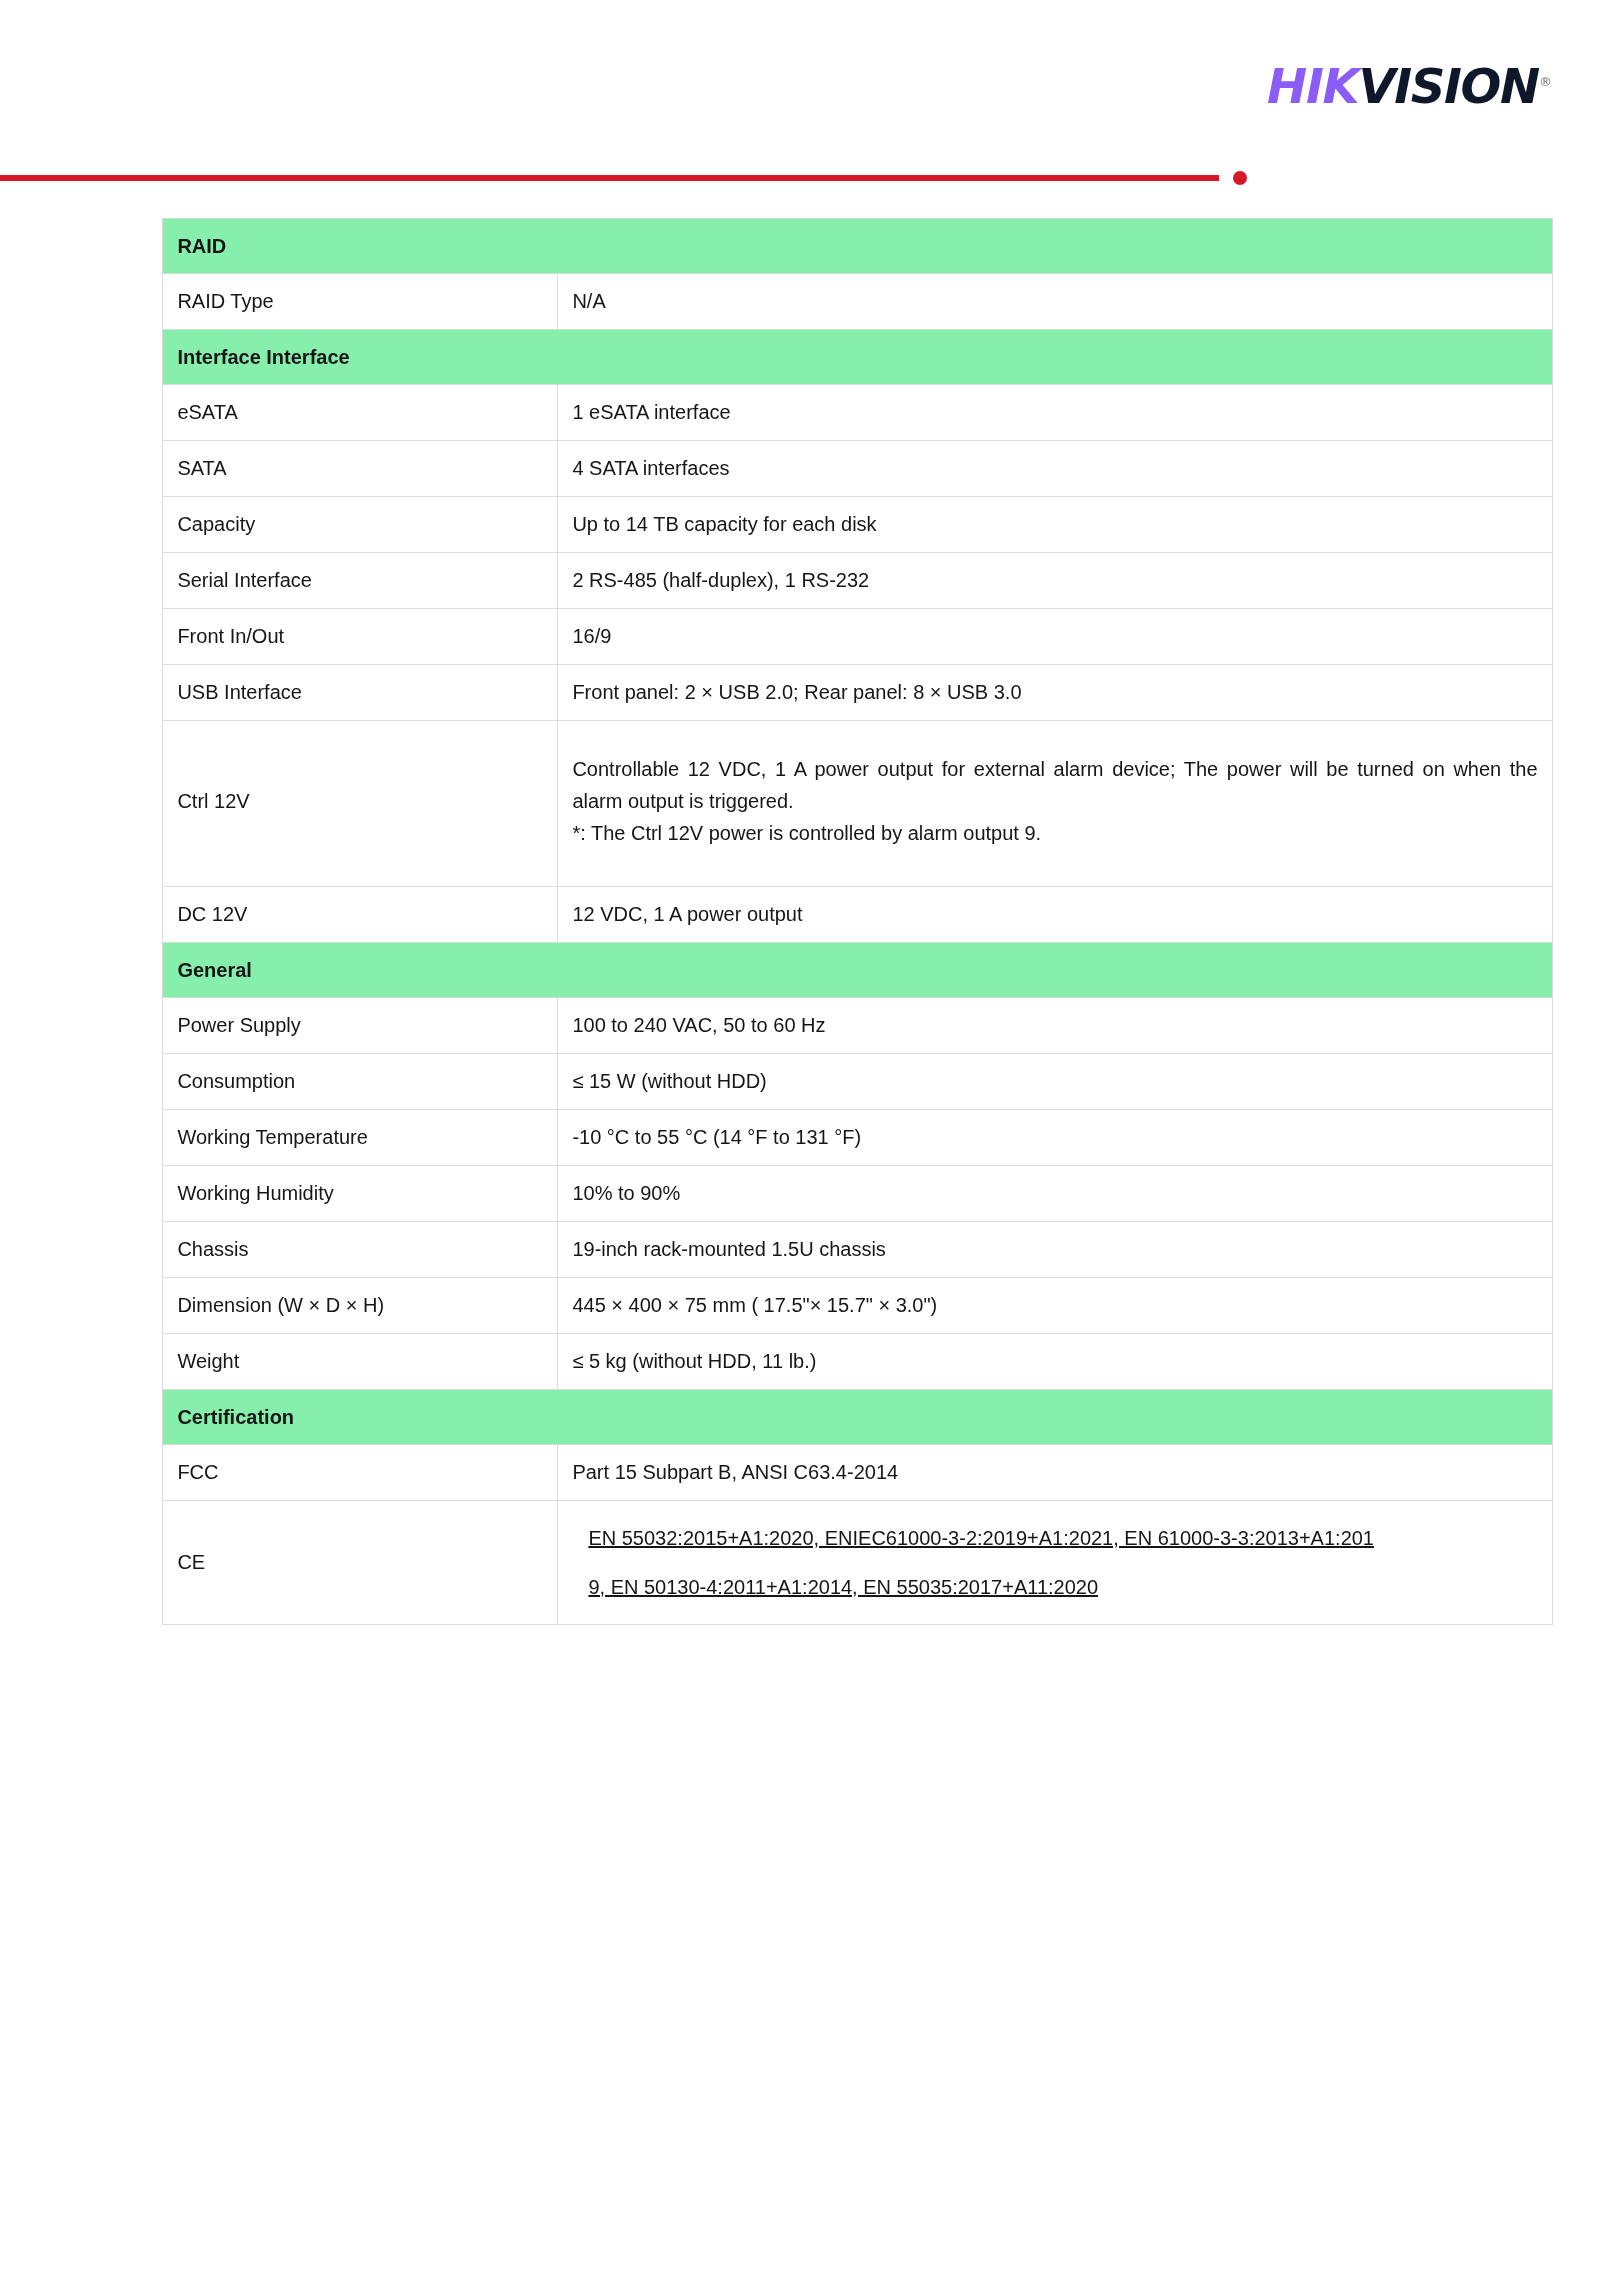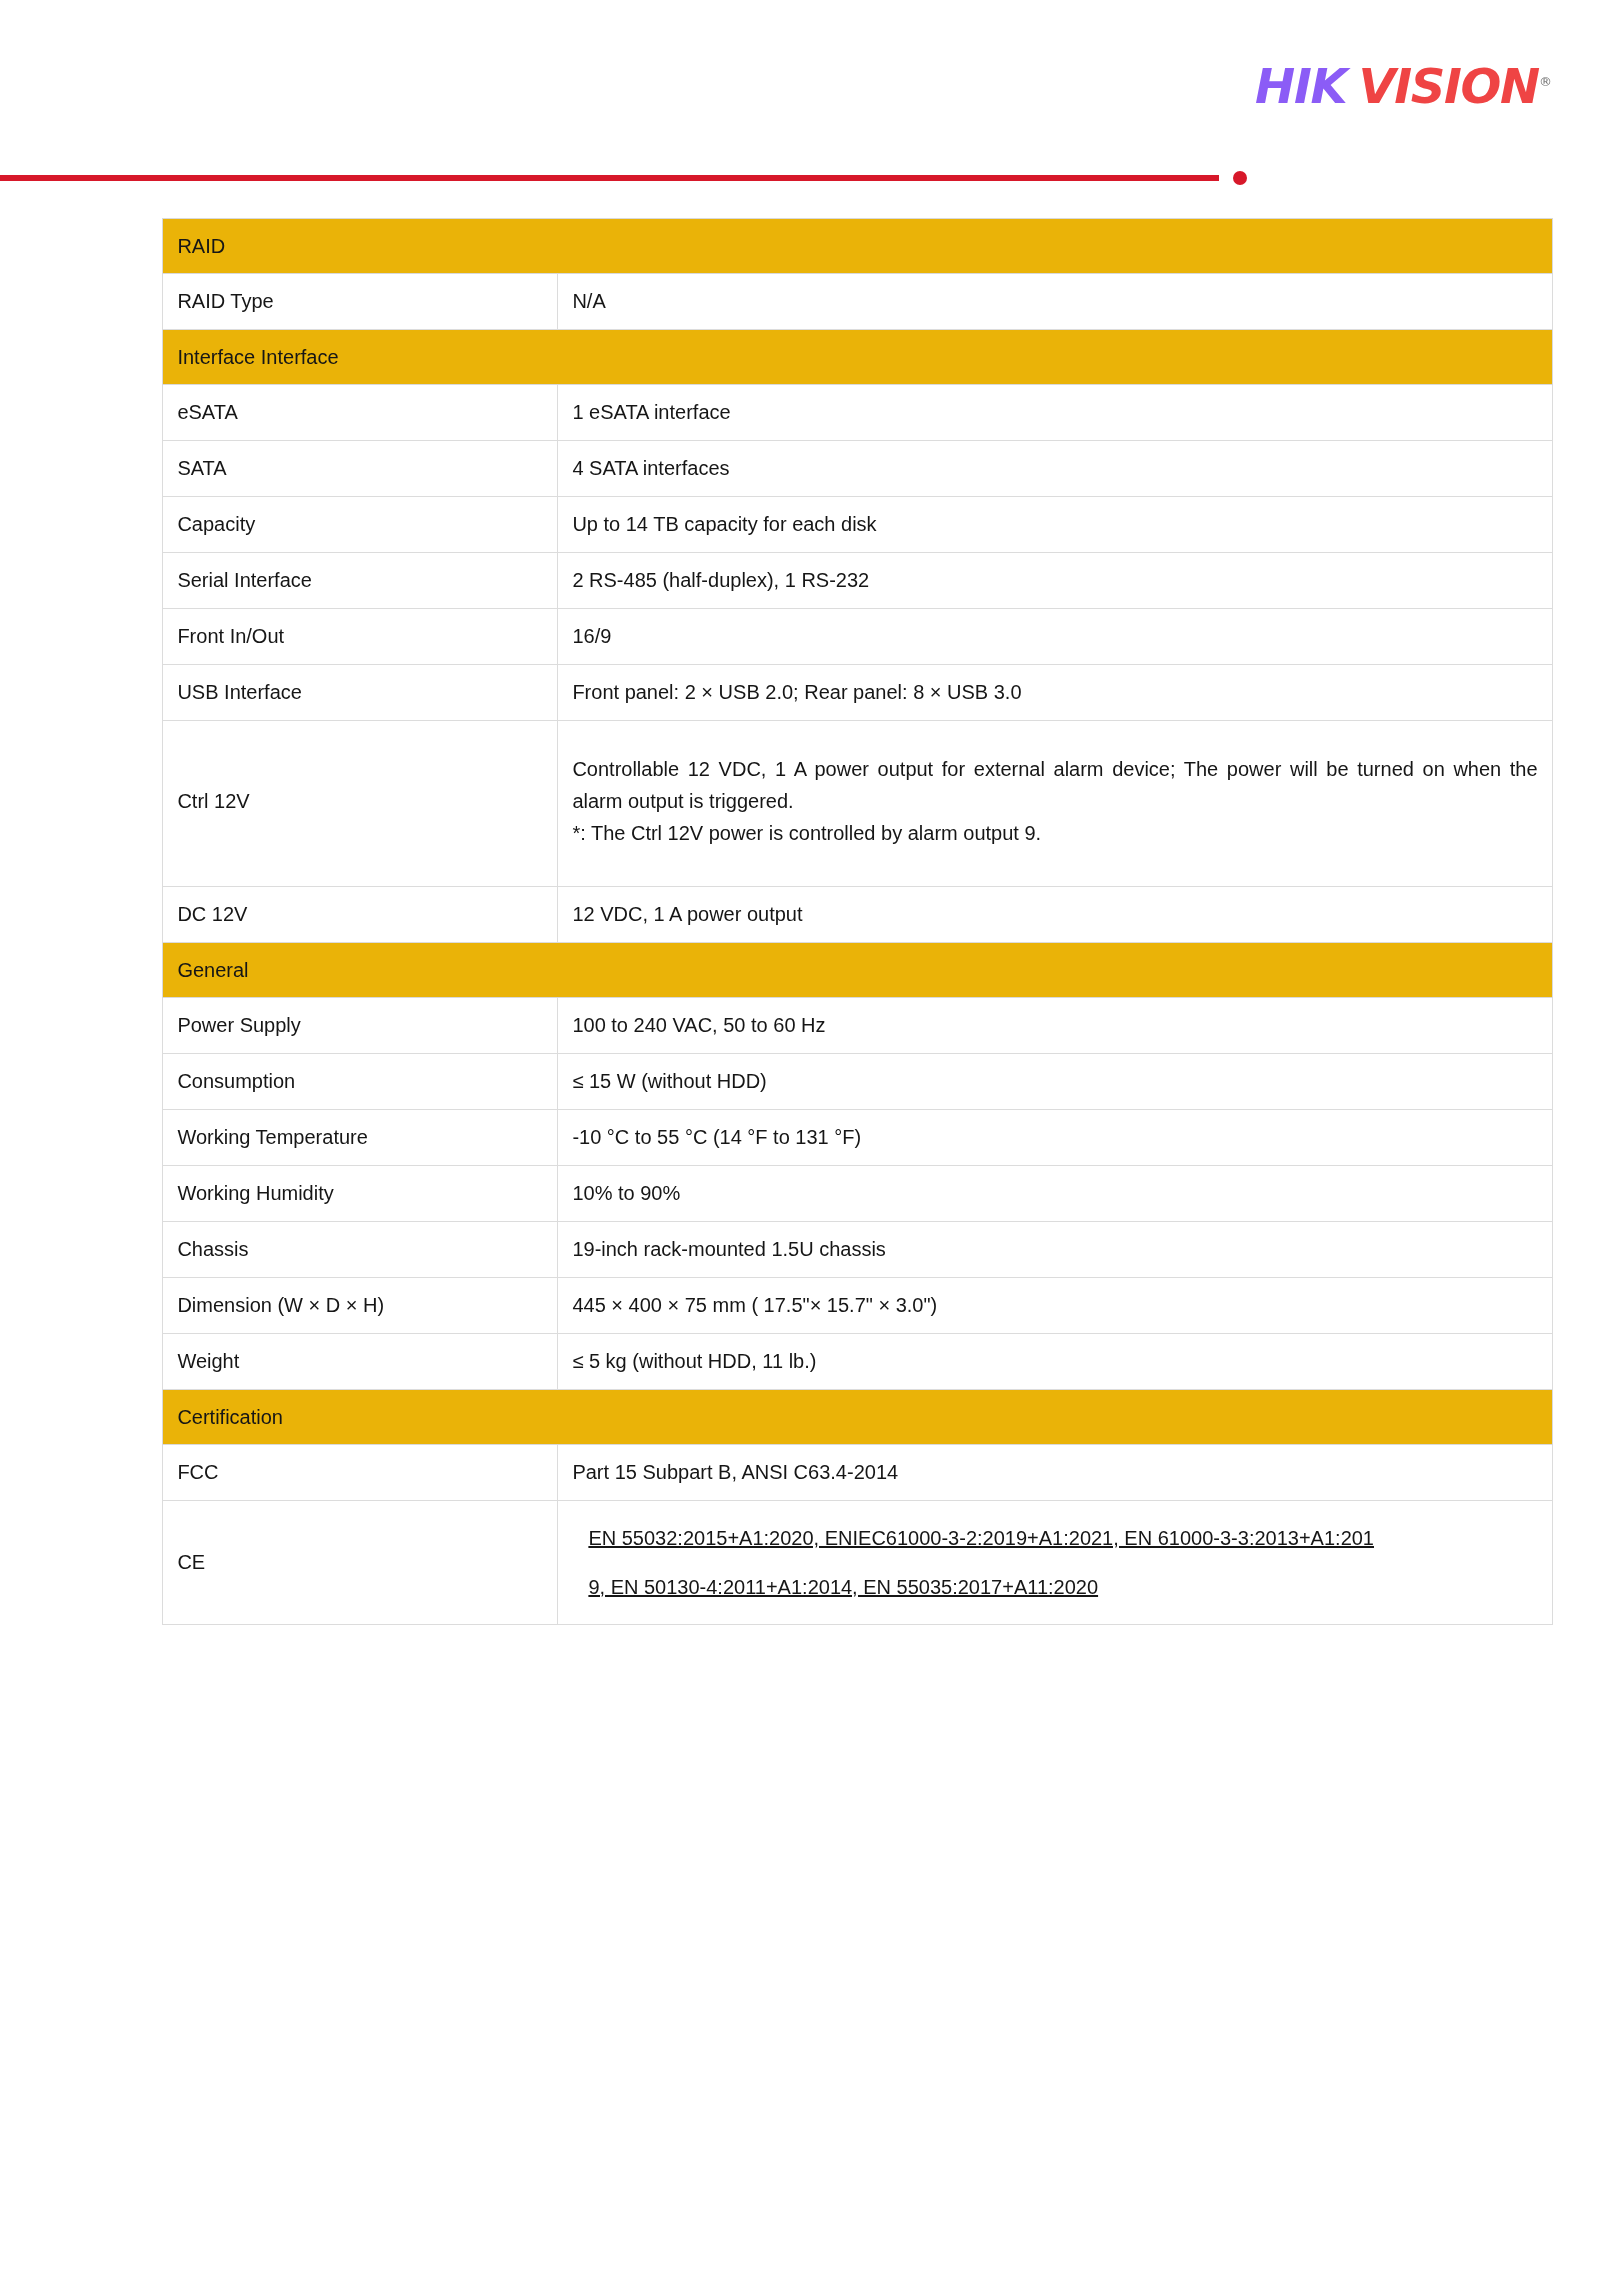--- a/index.html
+++ b/index.html
@@ -30,21 +30,21 @@
     top: 62px;
     font-family: "DejaVu Sans", sans-serif;
     font-size: 48px;
     font-weight: bold;
     font-style: italic;
     letter-spacing: -1.3px;
     line-height: 1;
     white-space: nowrap;
   }
   .brand-logo .brand-hik { color: #8b5cf6; }
-  .brand-logo .brand-vision { color: #ef4444; margin-left: 12px; }
+  .brand-logo .brand-vision { color: #0f172a; }
   .brand-logo .brand-reg {
     color: #6e6e6e;
     font-size: 13px;
     font-style: normal;
     vertical-align: super;
     font-weight: normal;
     letter-spacing: 0;
   }
 
   .header-rule {
@@ -85,22 +85,22 @@
     padding: 0 14.4px;
     font-size: 20px;
     line-height: 1.32;
     color: #161616;
     vertical-align: middle;
     height: 56px;
     box-sizing: border-box;
     word-break: break-word;
   }
   table.spec-table tr.section-row td {
-    background: #eab308;
-    font-weight: normal;
+    background: #86efac;
+    font-weight: bold;
     border-color: #d9d9d9;
     height: 55px;
   }
   table.spec-table td.value-cell {
     text-align: justify;
     text-justify: inter-word;
   }
   table.spec-table tr.tall-row td {
     height: 166px;
     padding-top: 6.5px;

